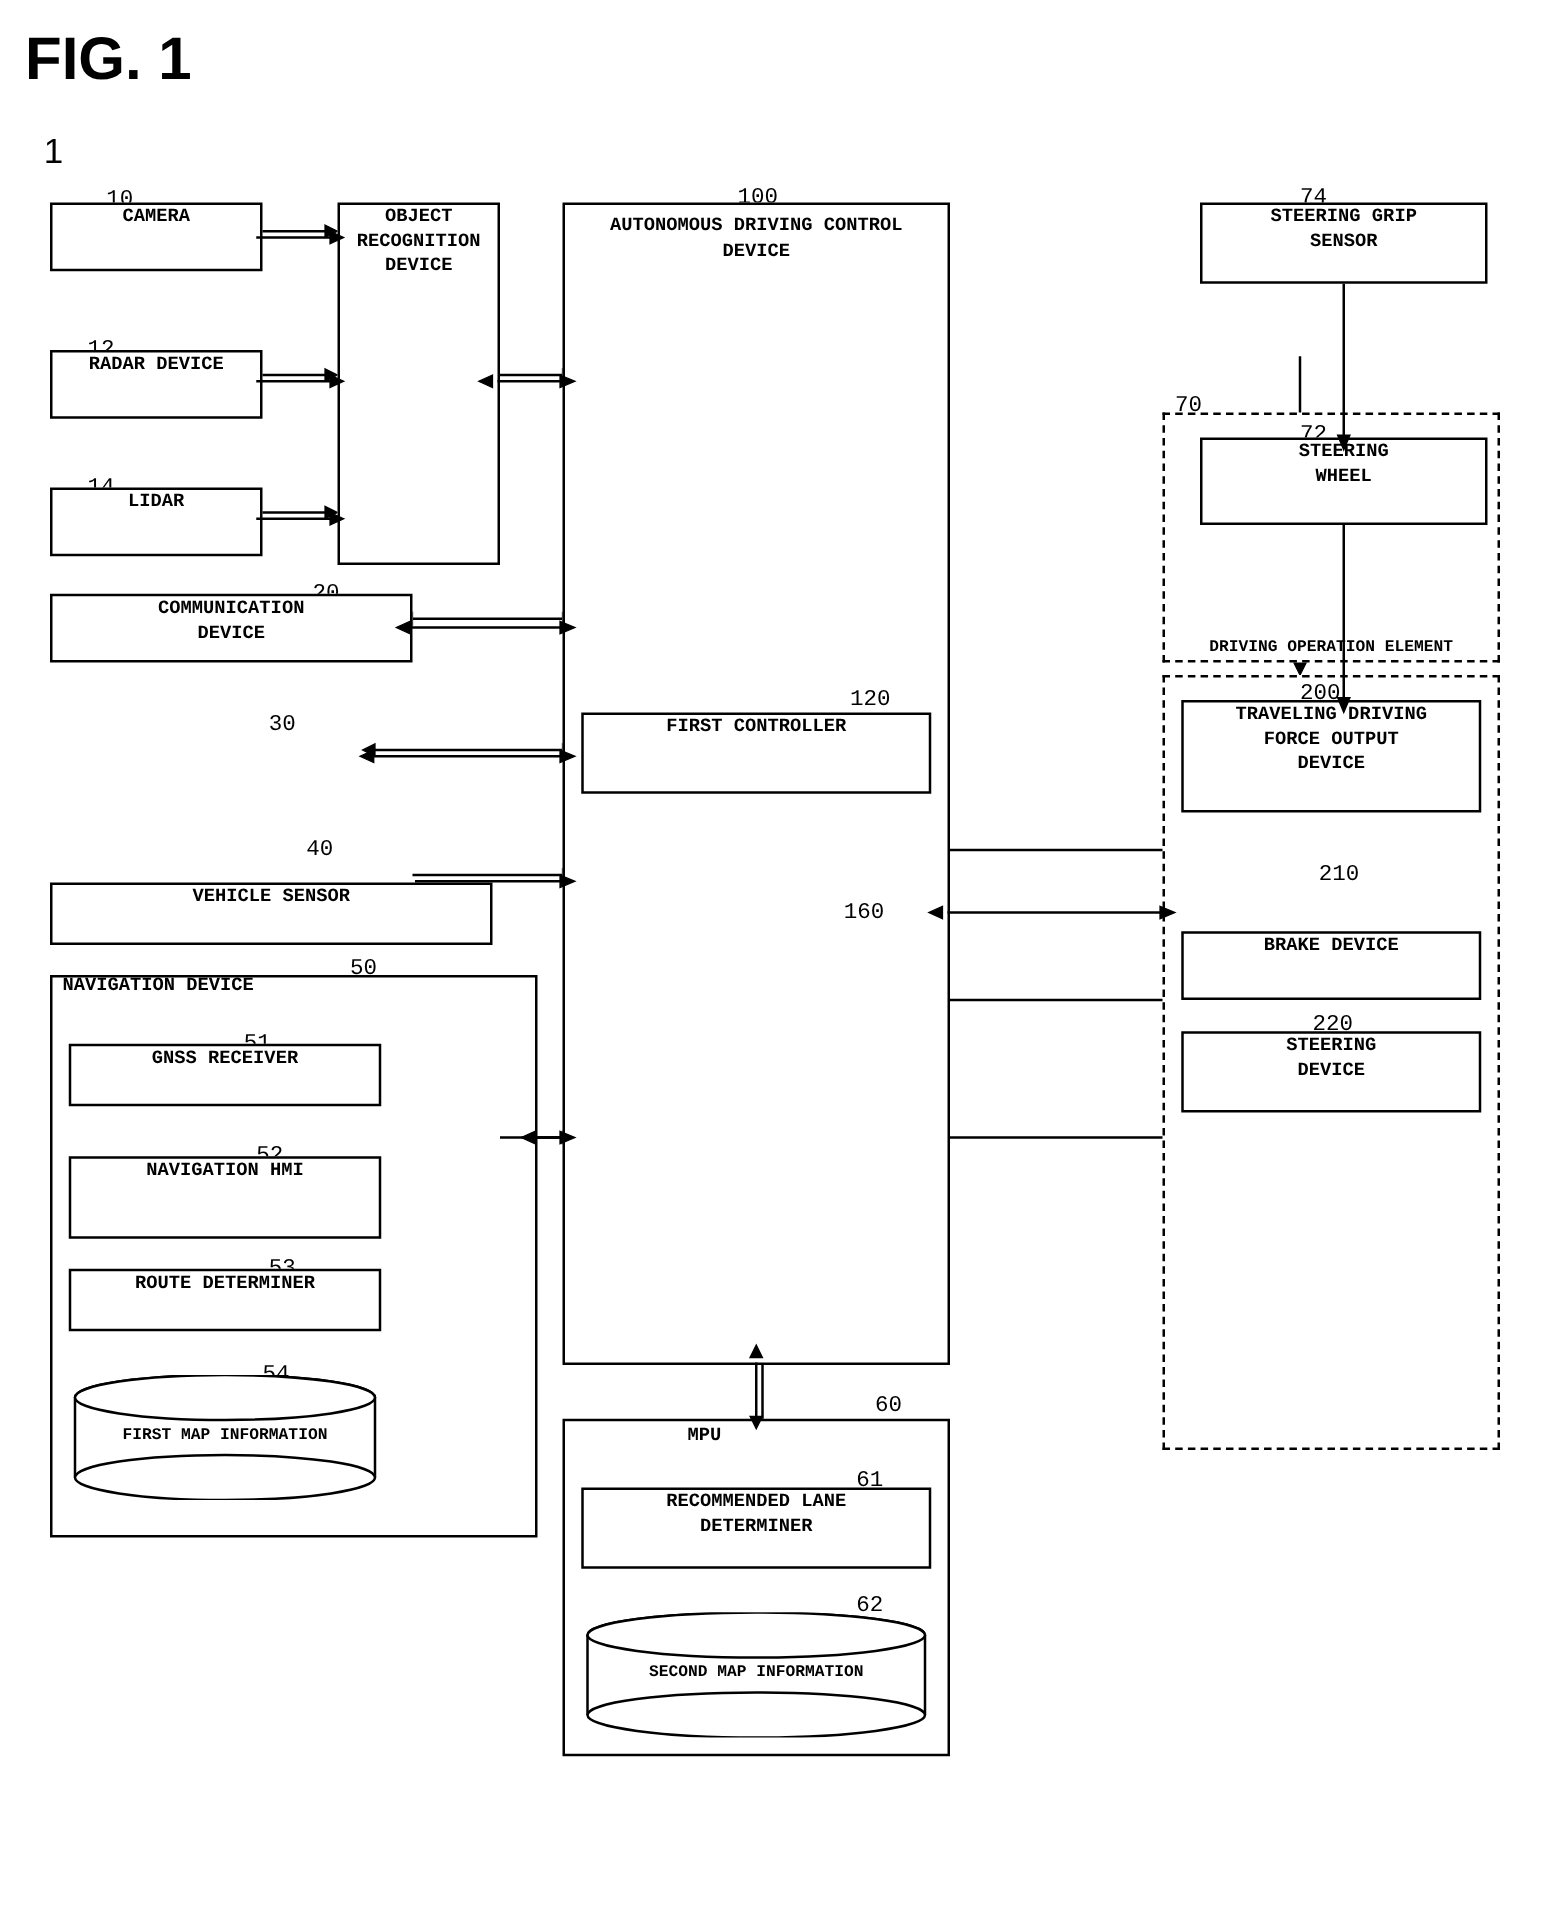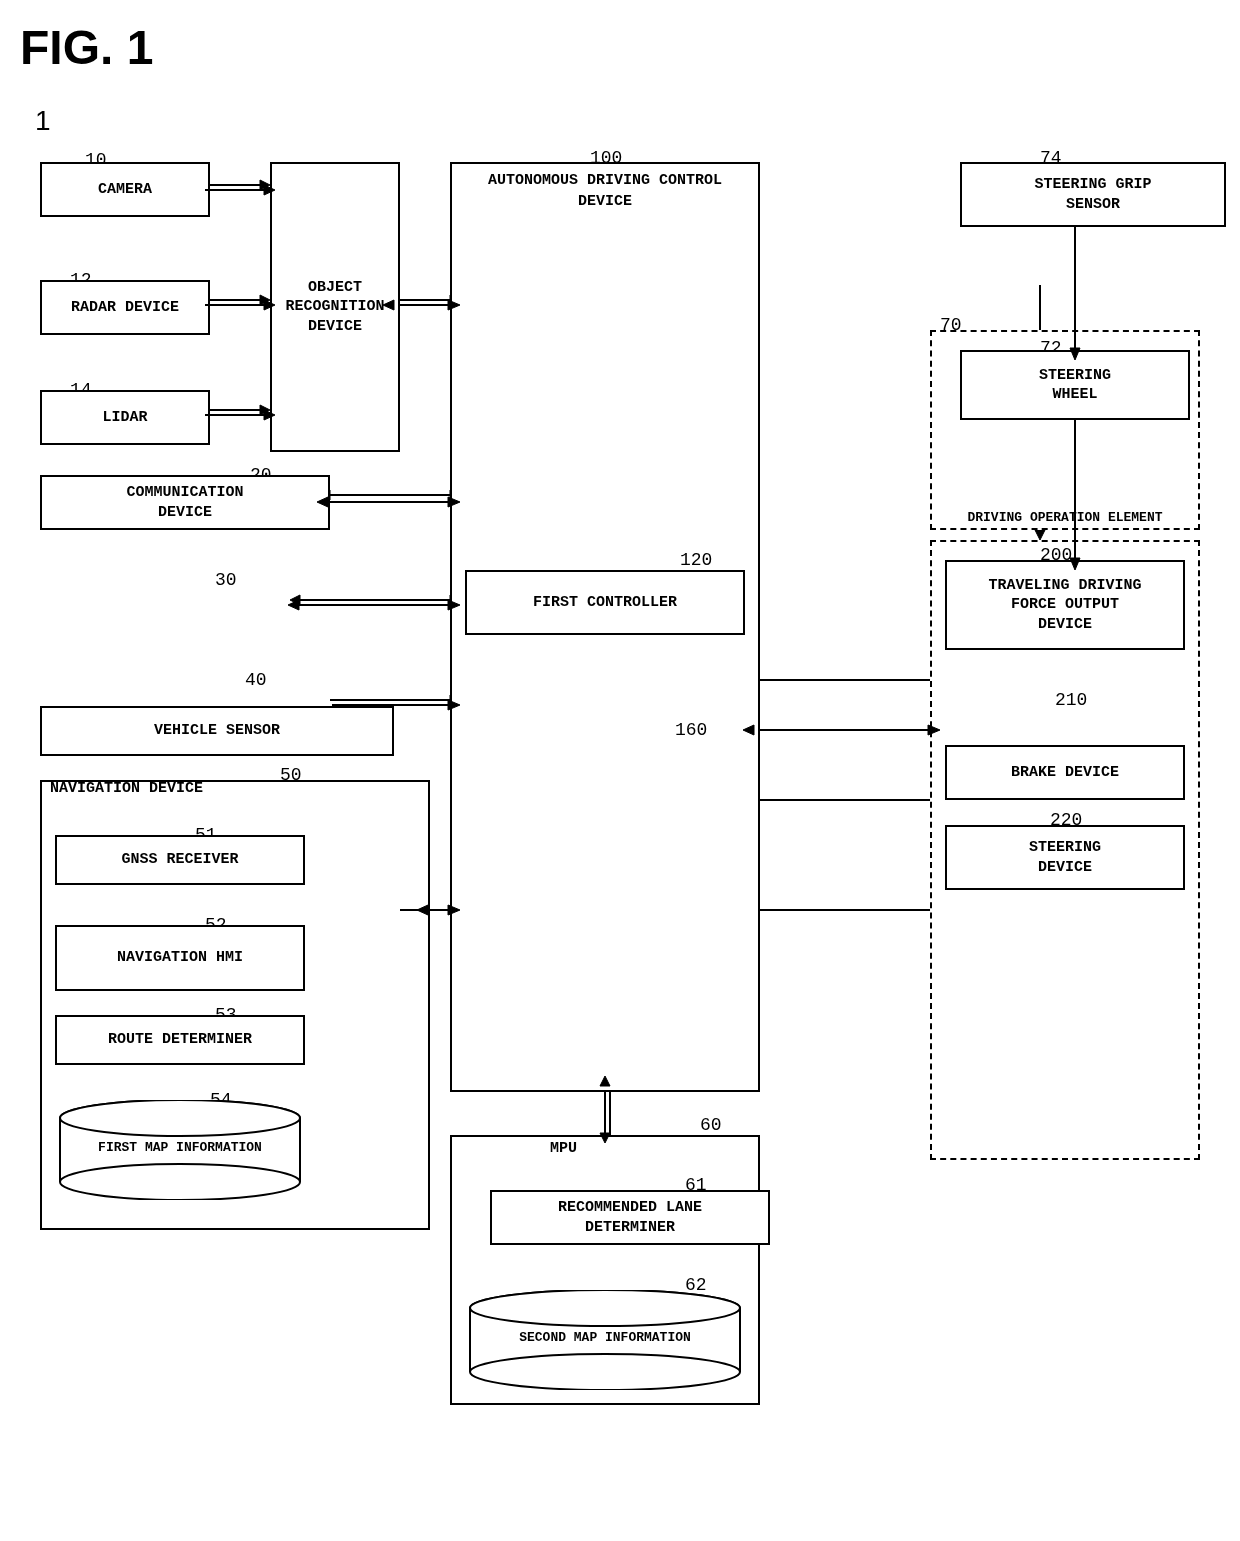--- a/index.html
+++ b/index.html
@@ -36,21 +36,20 @@
       top: 80px;
       left: 20px;
       width: 1200px;
       height: 1450px;
     }
     
     .box {
       position: absolute;
       border: 2px solid #000;
       display: flex;
-      align-items: center;
       justify-content: center;
       text-align: center;
       font-size: 15px;
       font-weight: bold;
       font-family: 'Courier New', Courier, monospace;
       background: #fff;
       line-height: 1.3;
     }
     .box-dashed {
       border: 2px dashed #000;
@@ -250,40 +249,40 @@
     </div>
 
     <span class="label" style="top:640px;left:655px;">160</span>
 
     <span class="label" style="top:1035px;left:680px;">60</span>
     <div class="box" style="top:1055px;left:430px;width:310px;height:270px;border:2px solid #000;">
     </div>
     <div style="position:absolute;top:1060px;left:530px;font-size:15px;font-weight:bold;font-family:'Courier New',Courier,monospace;">MPU</div>
 
     <span class="label" style="top:1095px;left:665px;">61</span>
-    <div class="box" style="top:1110px;left:445px;width:280px;height:55px;margin-left:25px;">
+    <div class="box" style="top:1110px;left:445px;width:280px;height:65px;">
       <span style="white-space:pre-line;">RECOMMENDED LANE
 DETERMINER</span>
     </div>
 
     <span class="label" style="top:1195px;left:665px;">62</span>
     <div class="cylinder" style="top:1210px;left:445px;width:280px;height:100px;">
       <svg width="280" height="100" viewBox="0 0 280 100">
         <ellipse cx="140" cy="18" rx="135" ry="18" fill="white" stroke="black" stroke-width="2"></ellipse>
         <rect x="5" y="18" width="270" height="64" fill="white" stroke="none"></rect>
         <line x1="5" y1="18" x2="5" y2="82" stroke="black" stroke-width="2"></line>
         <line x1="275" y1="18" x2="275" y2="82" stroke="black" stroke-width="2"></line>
         <ellipse cx="140" cy="82" rx="135" ry="18" fill="white" stroke="black" stroke-width="2"></ellipse>
         <ellipse cx="140" cy="18" rx="135" ry="18" fill="white" stroke="black" stroke-width="2"></ellipse>
       </svg>
       <span style="position:absolute;top:30px;left:0;width:280px;text-align:center;font-size:13px;font-weight:bold;">SECOND MAP INFORMATION</span>
     </div>
 
     <span class="label" style="top:68px;left:1020px;">74</span>
-    <div class="box" style="top:82px;left:940px;width:266px;height:65px;">
+    <div class="box" style="top:82px;left:940px;width:230px;height:65px;">
       <span style="white-space:pre-line;">STEERING GRIP
 SENSOR</span>
     </div>
 
     <span class="label" style="top:235px;left:920px;">70</span>
     <div class="box-dashed box" style="top:250px;left:910px;width:270px;height:200px;border:2px dashed #000;">
     </div>
     <div style="position:absolute;top:430px;left:915px;width:260px;text-align:center;font-size:13px;font-weight:bold;font-family:'Courier New',Courier,monospace;">DRIVING OPERATION ELEMENT</div>
 
     <span class="label" style="top:258px;left:1020px;">72</span>

